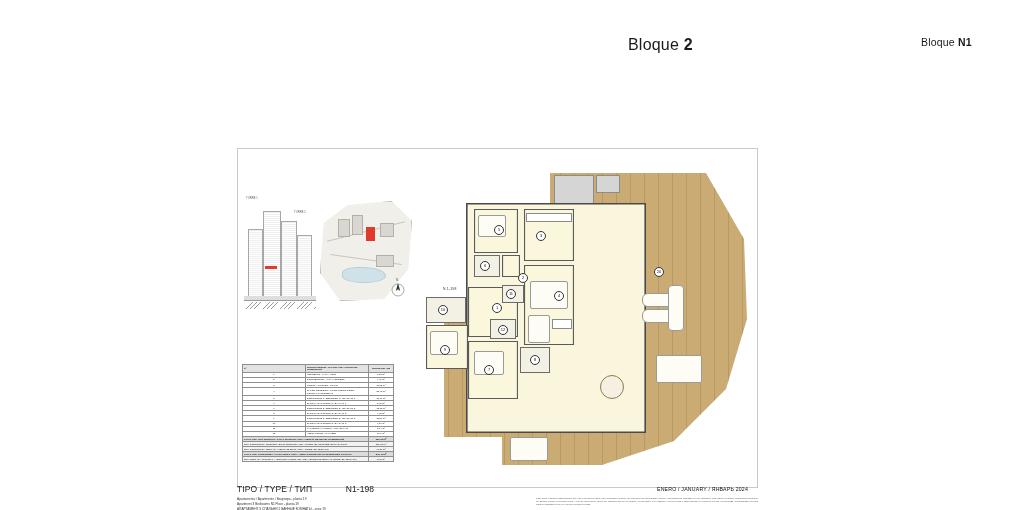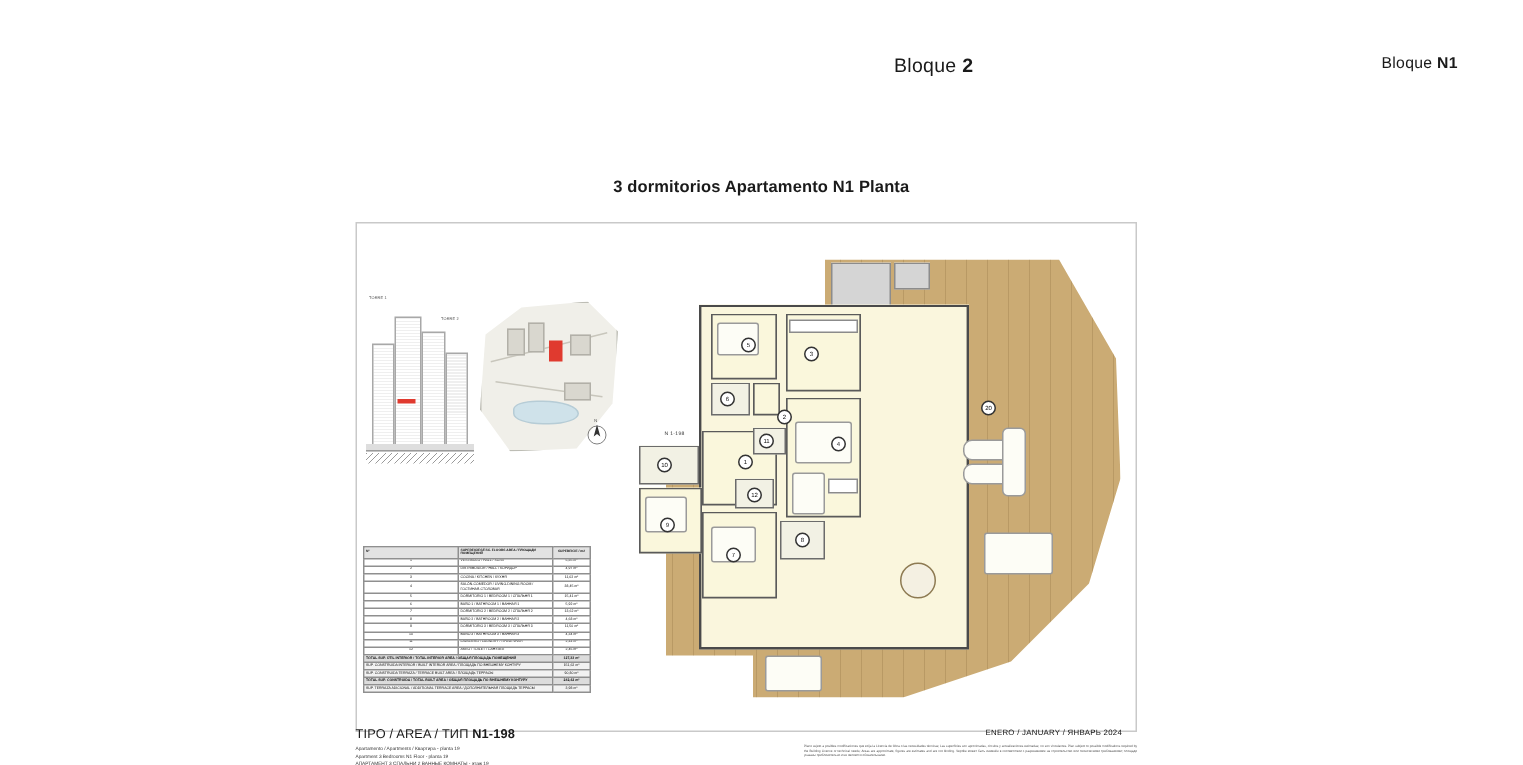--- a/index.html
+++ b/index.html
@@ -16,23 +16,23 @@
     overflow: hidden;
   }
   .page {
     position: absolute;
     inset: 0;
   }
 
   
   .hdr-bloque {
     position: absolute;
-    left: 596px;
+    left: 628px;
     top: 36px;
-    font-size: 13px;
+    font-size: 16px;
     letter-spacing: .2px;
   }
   .hdr-letra {
     position: absolute;
     left: 921px;
     top: 36px;
     font-size: 10.5px;
     letter-spacing: .2px;
   }
   .hdr-bloque b, .hdr-letra b { font-weight: bold; }
@@ -300,21 +300,21 @@
   }
 
   
   .tipo {
     position: absolute;
     left: 237px;
     top: 484px;
     font-size: 8.5px;
     letter-spacing: .1px;
   }
-  .tipo b { font-weight: bold; }
+  .tipo b { font-weight: normal; margin-left: 31px; }
   .tipo-sub {
     position: absolute;
     left: 237px;
     top: 497px;
     font-size: 3.2px;
     line-height: 1.5;
     color: #333;
     width: 170px;
   }
   .date {
@@ -343,21 +343,20 @@
 
   <div class="hdr-bloque">
     <span>Bloque</span>
     <b>2</b>
   </div>
   <div class="hdr-letra">
     <span>Bloque</span>
     <b>N1</b>
   </div>
 
-  <div class="sheet-title">3 dormitorios Apartamento N1 Planta</div>
 
   <div class="frame">
 
     <div class="towers">
       <div class="tiny-label" style="left:4px; top:0;">TORRE 1</div>
       <div class="tiny-label" style="left:52px; top:14px;">TORRE 2</div>
       <div class="tower t1"></div>
       <div class="tower t2"></div>
       <div class="tower t3"></div>
       <div class="tower t4"></div>
@@ -529,21 +528,21 @@
           <tr class="sub">
             <td colspan="2">SUP. TERRAZA ADICIONAL / ADDITIONAL TERRACE AREA / ДОПОЛНИТЕЛЬНАЯ ПЛОЩАДЬ ТЕРРАСЫ</td>
             <td class="val">3,98 m²</td>
           </tr>
         </tbody>
     </table>
 
   </div>
 
   <div class="tipo">
-    <span>TIPO / AREA / ТИП</span>
+    <span>TIPO / TYPE / ТИП</span>
     <b>N1-198</b>
   </div>
   <div class="tipo-sub">
     <div>Apartamento / Apartments / Квартира - planta 19</div>
     <div>Apartment 3 Bedrooms N1 Floor - planta 19</div>
     <div>АПАРТАМЕНТ 3 СПАЛЬНИ 2 ВАННЫЕ КОМНАТЫ - этаж 19</div>
   </div>
   <div class="date">ENERO / JANUARY / ЯНВАРЬ 2024</div>
   <div class="legal">Plano sujeto a posibles modificaciones que exija la Licencia de Obra o las necesidades técnicas; Las superficies son aproximadas, círculos y actualizaciones estimadas; no son vinculantes. Plan subject to possible modifications required by the Building Licence or technical needs; Areas are approximate, figures are estimates and are not binding. Чертёж может быть изменён в соответствии с разрешением на строительство или техническими требованиями; площади указаны приблизительно и не являются обязательными.</div>
 

